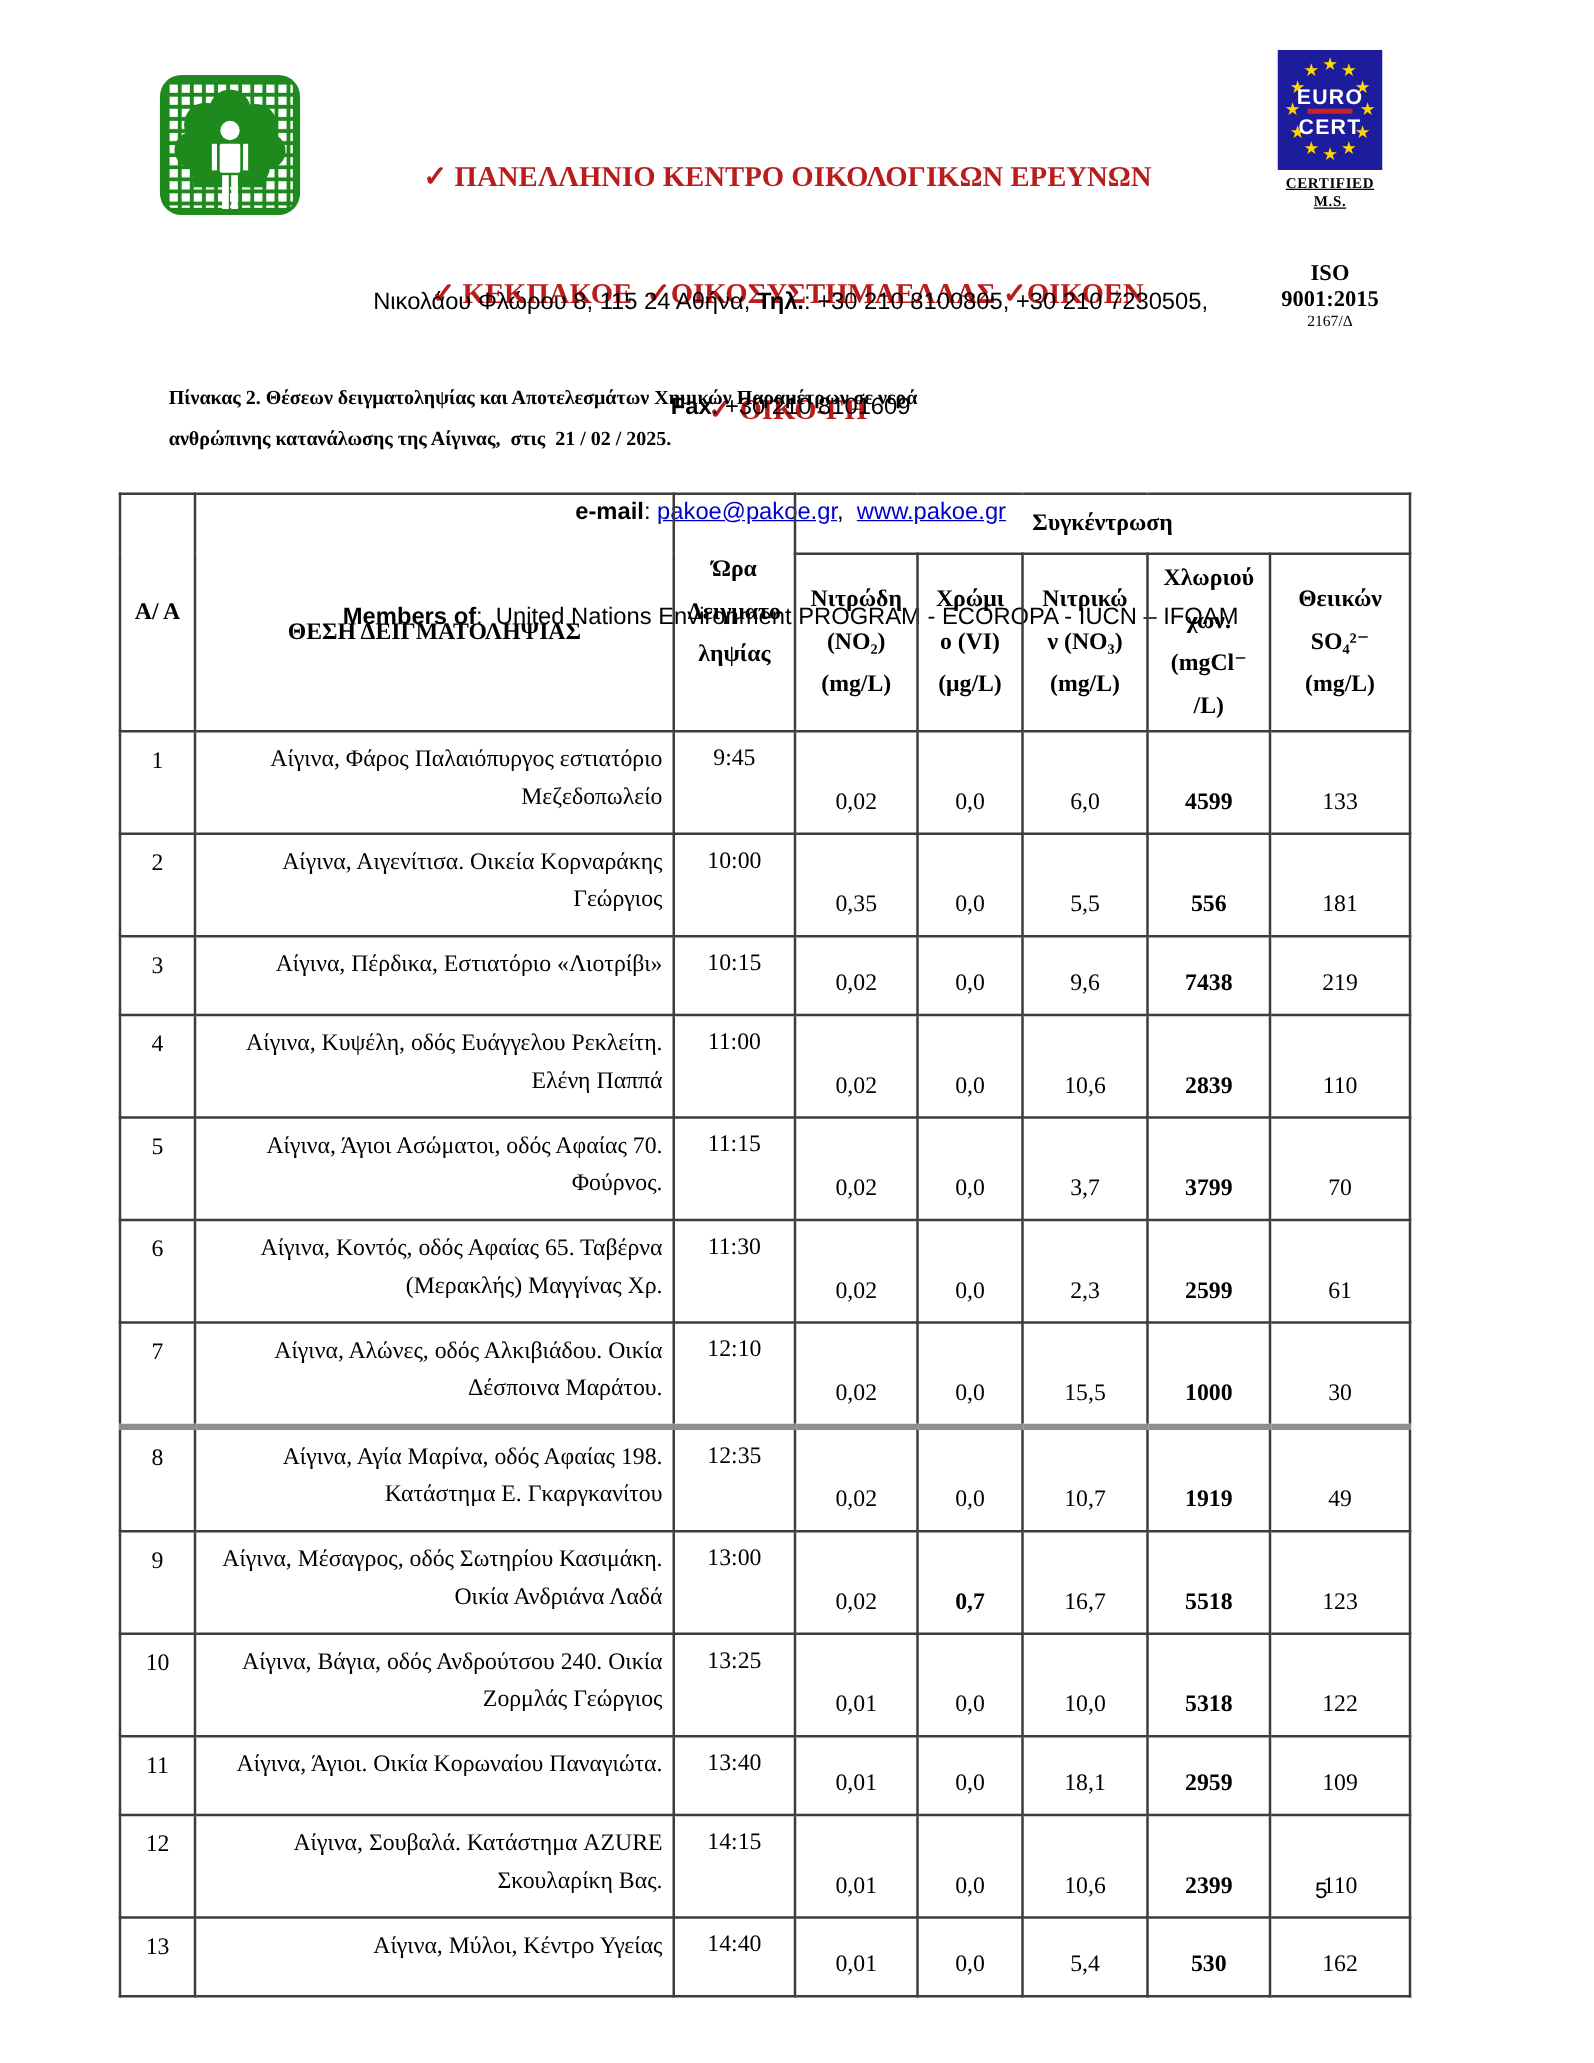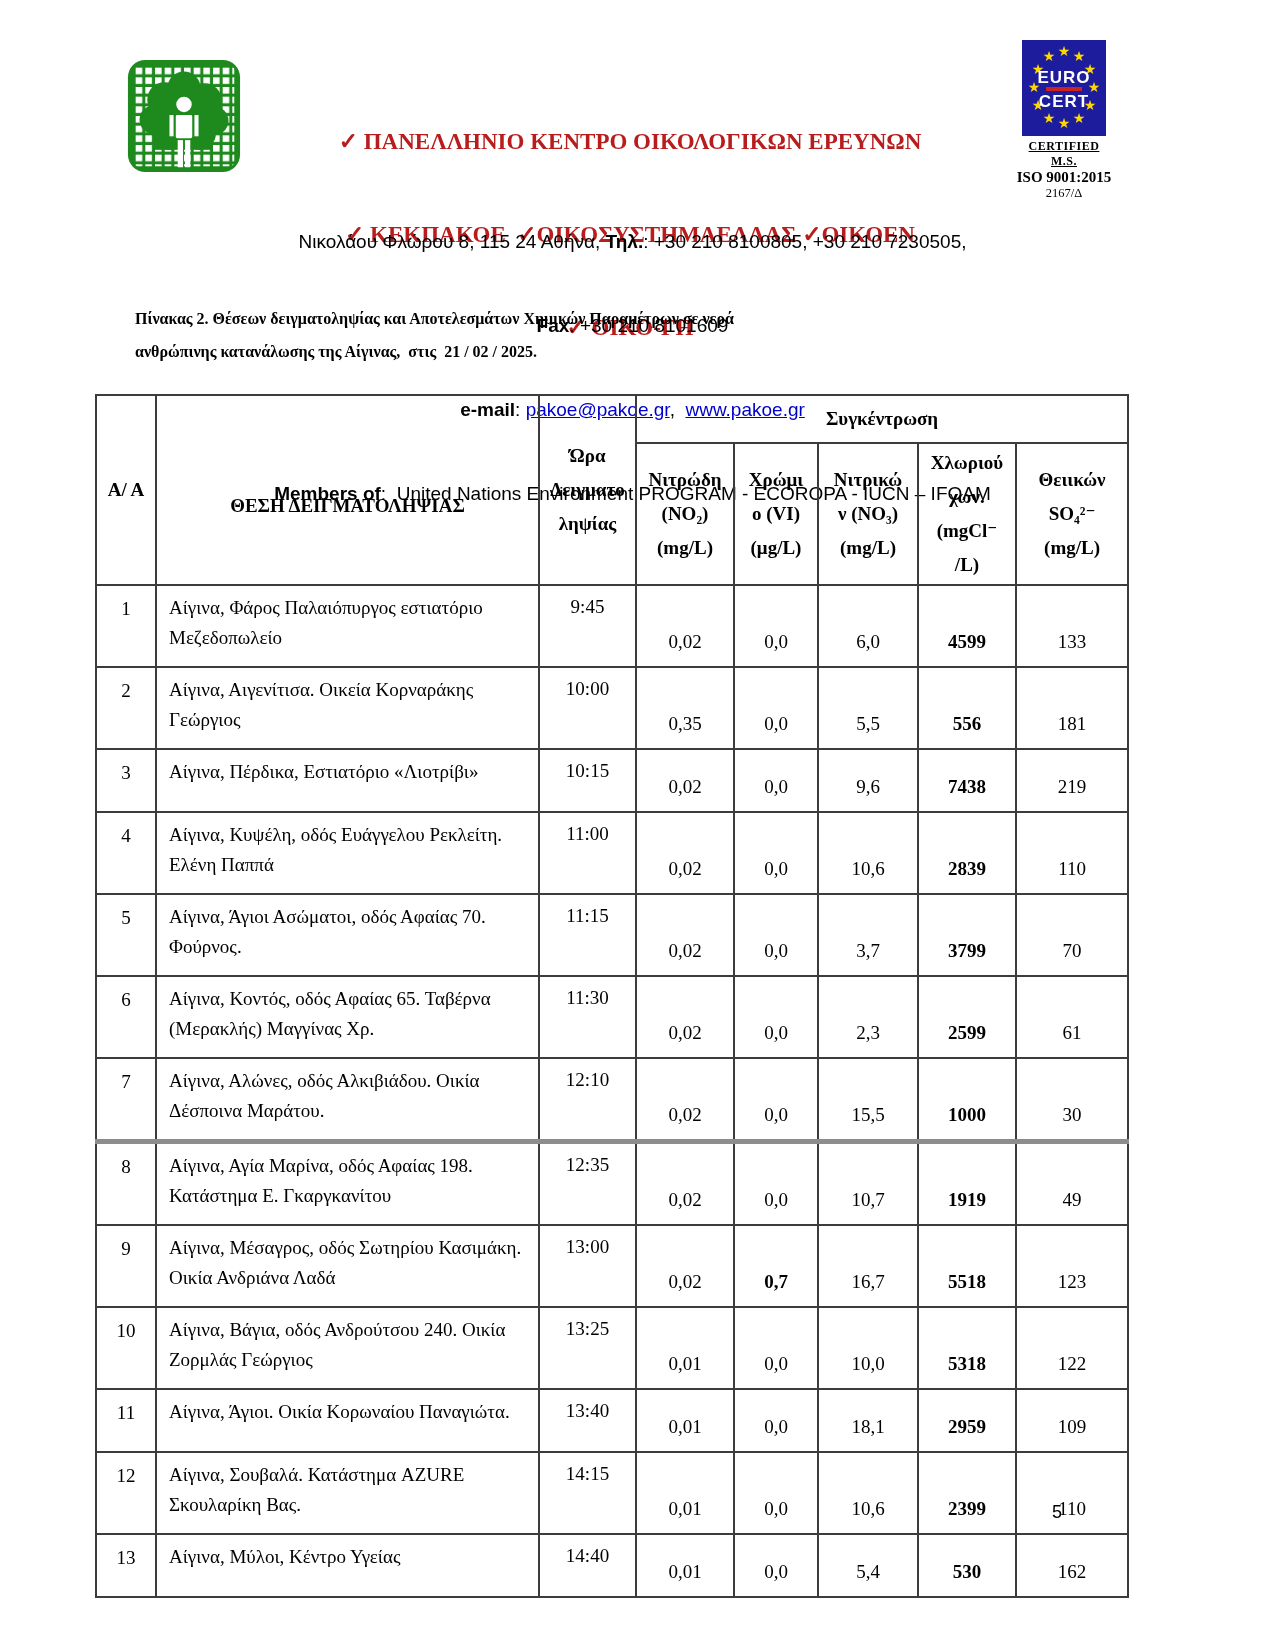--- a/index.html
+++ b/index.html
@@ -18,21 +18,21 @@
     font-size:23px; line-height:31px; white-space:pre;
     font-family:"Liberation Serif","DejaVu Serif",serif;
   }
 
   .cert-badge { position:absolute; left:1016px; top:40px; width:96px; text-align:center; }
   .cert-badge svg { display:block; margin:0 auto; }
   .cert-certified {
     display:block; margin-top:3px; font-weight:bold; font-size:12px;
     text-decoration:underline; letter-spacing:0.5px;
   }
-  .cert-iso { display:block; font-weight:bold; font-size:15px; }
+  .cert-iso { display:block; font-weight:bold; font-size:18px;margin-top:39px; }
   .cert-num { display:block; font-weight:normal; font-size:12.5px; }
 
   .contact {
     position:absolute; left:0; top:172px; width:1265px; text-align:center;
     font-family:"Liberation Sans","DejaVu Sans",sans-serif;
     font-size:19px; line-height:28px; white-space:pre-wrap;
   }
   .contact a { color:#0000cc; text-decoration:underline; }
 
   
@@ -55,21 +55,21 @@
     white-space:pre-line; line-height:34px; padding:2px;
   }
   th.hdr-group { height:42px; line-height:24px; }
   th.hdr-time { line-height:38px; vertical-align:top; padding-top:8px; }
   th.hdr-cl { line-height:29px; }
   tr.hdr-sub th { height:110px; vertical-align:top; padding-top:10px; }
   th.hdr-loc { vertical-align:middle; padding-top:34px !important; }
   th.hdr-aa { vertical-align:middle; }
 
   td.num  { text-align:center; vertical-align:top; padding-top:12px; }
-  td.loc  { text-align:left; vertical-align:top; padding:7px 8px 13px 12px; line-height:30px; }
+  td.loc  { text-align:right; vertical-align:top; padding:7px 8px 13px 12px; line-height:30px; }
   td.time { text-align:center; vertical-align:top; padding-top:10px;border-radius:19px; }
   td.val  { text-align:center; vertical-align:bottom; padding-bottom:13px; padding-top:26px; }
   td.bold { font-weight:bold; }
   tr.thick-top td { border-top:5px solid #8d8d8d; }
 
   
   .page-number {
     position:absolute; left:1052px; top:1502px; font-size:18px;
     font-family:"Liberation Sans","DejaVu Sans",sans-serif;
   }

